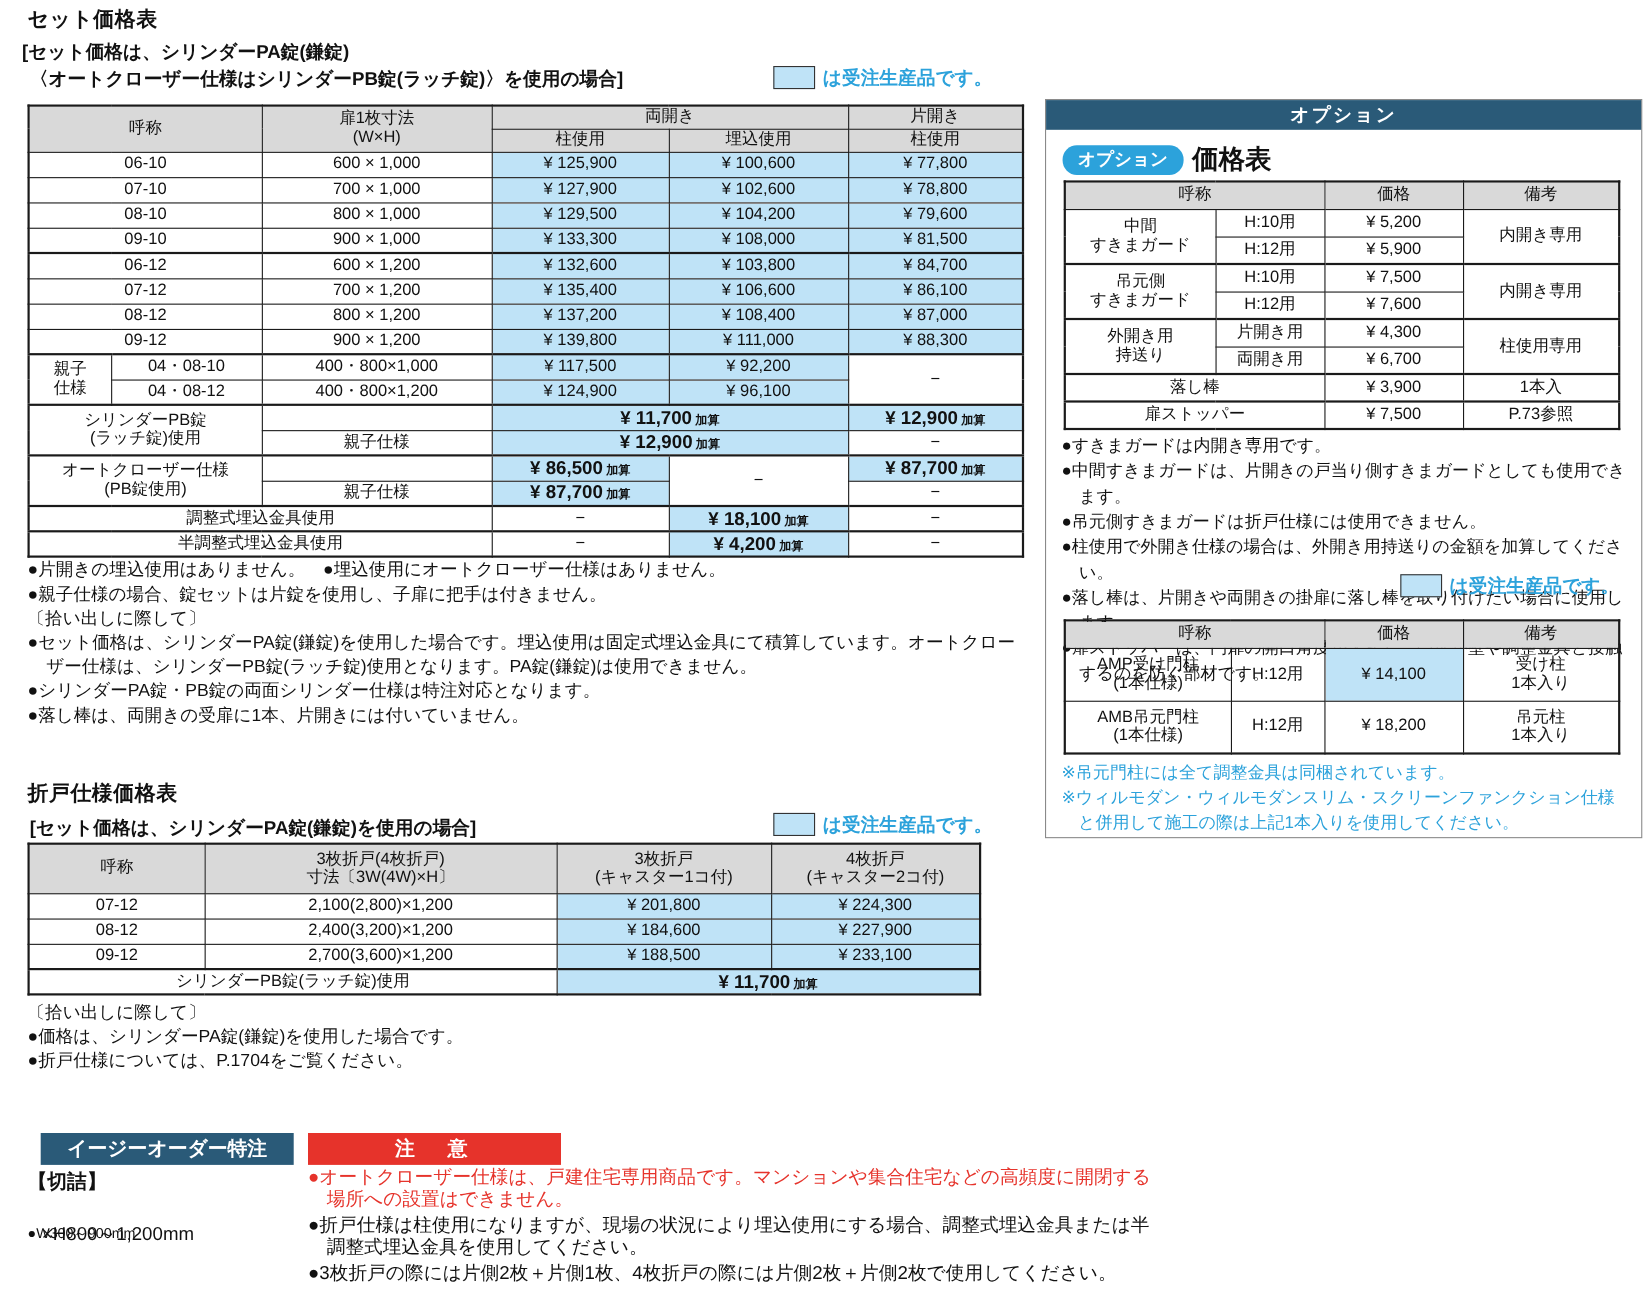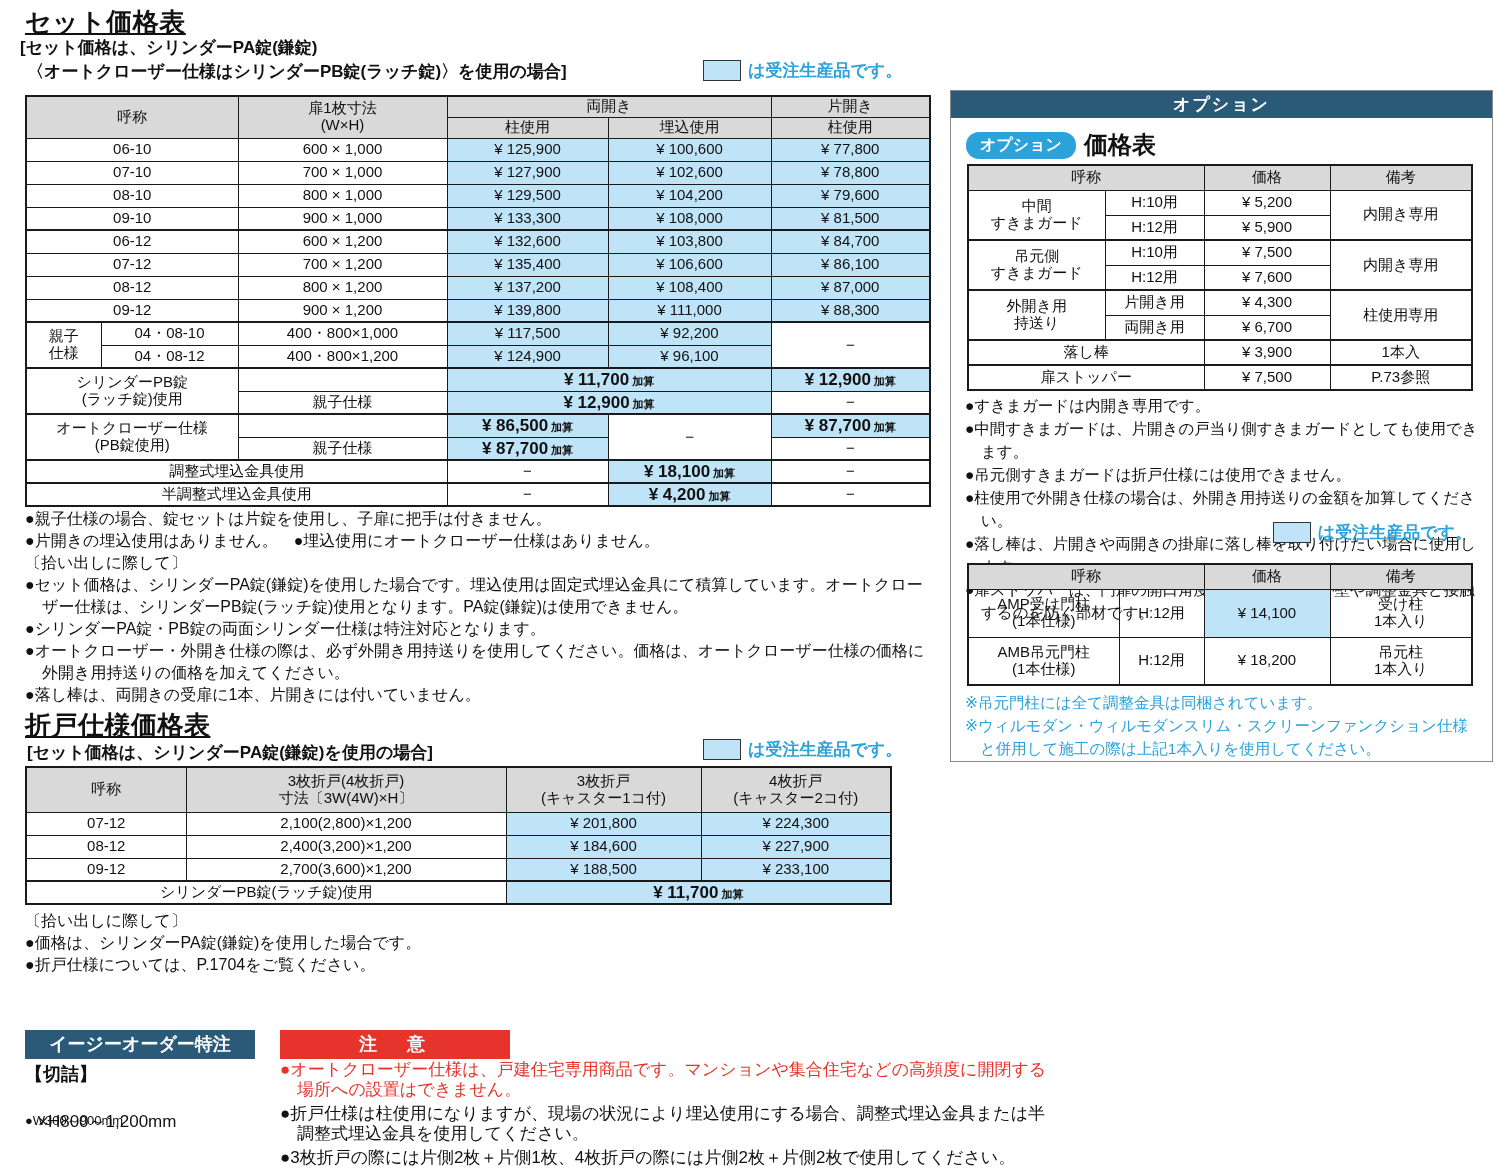--- a/index.html
+++ b/index.html
@@ -1,19 +1,19 @@
 <!DOCTYPE html>
 <html><head>
 <meta charset="utf-8">
 <style>
   html,body{margin:0;padding:0;background:#fff;}
   .canvas{position:relative;width:1500px;height:1172px;background:#fff;overflow:hidden;
           font-family:"Liberation Sans","DejaVu Sans",sans-serif;color:#111;}
   .abs{position:absolute;}
-  .h1{font-weight:700;font-size:26px;letter-spacing:.5px;text-decoration:underline;}
+  .h1{font-weight:700;font-size:19px;letter-spacing:.5px;}
   .sub{font-weight:700;font-size:17px;}
   .legend{display:flex;align-items:center;gap:7px;font-weight:700;font-size:17px;color:#2CA2DB;}
   .swatch{width:36px;height:19px;background:#BFE3F7;border:1px solid #333;flex:0 0 auto;}
   
   .t{border-collapse:collapse;table-layout:fixed;position:absolute;border:2px solid #1a1a1a;}
   .t td,.t th{border:1px solid #1a1a1a;text-align:center;vertical-align:middle;padding:0;
               font-size:15px;font-weight:400;line-height:1.12;overflow:hidden;}
   .t th{background:#D9D9D9;}
   tr.g>td{border-top-width:2px;}
   .price{font-weight:700;font-size:17px;white-space:nowrap;}
@@ -33,21 +33,21 @@
   .badge{display:inline-block;background:#2CA2DB;color:#fff;font-weight:700;font-size:16px;
          border-radius:13px;padding:3px 14px;margin-right:8px;vertical-align:middle;}
   .panel-title{font-weight:700;font-size:24px;vertical-align:middle;}
   .opt-notes{position:absolute;font-size:15.5px;line-height:23px;}
   .opt-notes div{padding-left:16px;text-indent:-16px;}
   .blue-notes{position:absolute;font-size:15.5px;line-height:23px;color:#2CA2DB;}
   .blue-notes div{padding-left:15px;text-indent:-15px;}
   .optprice{font-weight:700;font-size:18px;}
   
   .darkbox{position:absolute;background:#2A5A78;color:#fff;font-weight:700;font-size:18px;
-           text-align:center;line-height:29px;height:29px;}
+           text-align:center;line-height:29px;height:29px;margin-left:12px;}
   .redbox{position:absolute;background:#E6332B;color:#fff;font-weight:700;font-size:18px;
           text-align:center;line-height:29px;height:29px;letter-spacing:6px;}
   .bnote{position:absolute;font-size:17px;line-height:20px;padding-left:17px;text-indent:-17px;}
   .red{color:#E6332B;}
 </style>
 </head>
 <body>
 
 <div class="canvas">
 
@@ -198,26 +198,25 @@
     <tr style="height:23px" class="g">
       <td colspan="3">半調整式埋込金具使用</td>
       <td class="dash">−</td>
       <td class="blue"><span class="price">¥ 4,200</span><span class="kasan">加算</span></td>
       <td class="dash">−</td>
     </tr>
   </tbody>
     </table>
 
   <div class="notes" style="left:25px;top:508px;width:900px;">
+    <div>●片開きの埋込使用はありません。　●埋込使用にオートクローザー仕様はありません。</div>
     <div>●親子仕様の場合、錠セットは片錠を使用し、子扉に把手は付きません。</div>
-    <div>●片開きの埋込使用はありません。　●埋込使用にオートクローザー仕様はありません。</div>
     <div>〔拾い出しに際して〕</div>
     <div>●セット価格は、シリンダーPA錠(鎌錠)を使用した場合です。埋込使用は固定式埋込金具にて積算しています。オートクローザー仕様は、シリンダーPB錠(ラッチ錠)使用となります。PA錠(鎌錠)は使用できません。</div>
     <div>●シリンダーPA錠・PB錠の両面シリンダー仕様は特注対応となります。</div>
-    <div>●オートクローザー・外開き仕様の際は、必ず外開き用持送りを使用してください。価格は、オートクローザー仕様の価格に外開き用持送りの価格を加えてください。</div>
     <div>●落し棒は、両開きの受扉に1本、片開きには付いていません。</div>
   </div>
 
   <div class="abs h1" style="left:25px;top:708px;">折戸仕様価格表</div>
   <div class="abs sub" style="left:27px;top:741px;">[セット価格は、シリンダーPA錠(鎌錠)を使用の場合]</div>
   <div class="abs legend" style="left:703px;top:738px;">
     <span class="swatch"></span>
     <span>は受注生産品です。</span>
   </div>
 

